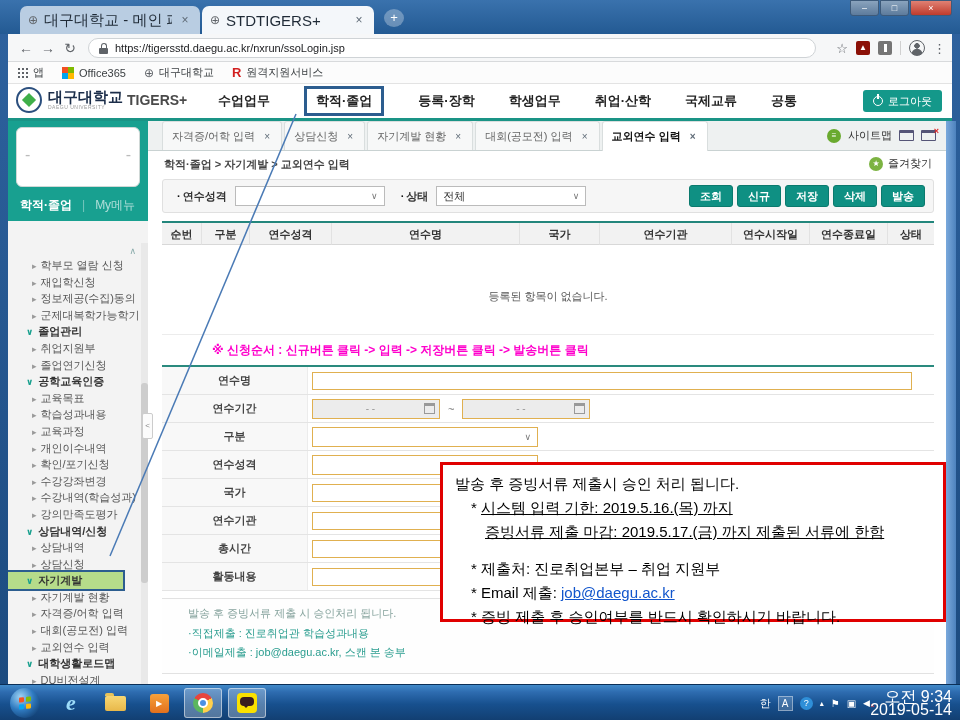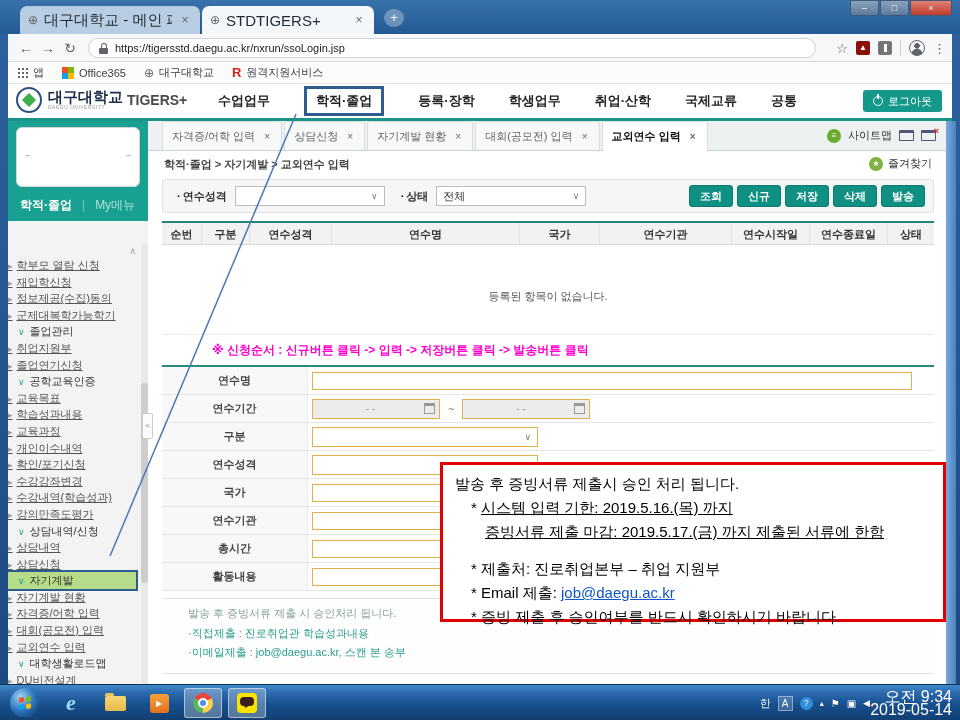--- a/index.html
+++ b/index.html
@@ -69,25 +69,25 @@
   .profilebox::after{content:"-";position:absolute;right:8px;top:18px;color:#bbb;}
   .sidetabs{position:absolute;left:0;top:72px;width:140px;height:24px;display:flex;align-items:center;font-size:12px;}
   .stab1{color:#fff;font-weight:bold;margin-left:12px;cursor:pointer;}
   .stabdiv{color:rgba(255,255,255,.4);margin:0 10px;}
   .stab2{color:rgba(255,255,255,.65);cursor:pointer;}
   .menutitle{position:absolute;left:0;top:100px;width:140px;height:22px;background:#0b7f71;color:#fff;font-size:12px;font-weight:bold;text-align:center;line-height:22px;}
   .menu{position:absolute;left:0;top:122px;width:140px;height:441px;background:#f3f3f3;padding-top:14px;overflow:hidden;}
   .i-up{position:absolute;right:12px;top:3px;color:#8aa;font-size:9px;cursor:pointer;}
   .i-up::before{content:"∧";}
   .mi{height:16.6px;line-height:16.6px;font-size:11px;color:#555;white-space:nowrap;cursor:pointer;}
-  .mi.lv1{padding-left:10px;color:#333;}
+  .mi.lv1{padding-left:18px;color:#333;font-weight:bold;}
   .mi.lv1::before{content:"∨";color:#18a08e;font-size:9px;margin-right:5px;}
-  .mi.lv2{text-decoration:underline;}
+  .mi.lv2{padding-left:24px;}
   .mi.lv2::before{content:"▸";color:#999;font-size:9px;margin-right:4px;}
-  .mi.hl{background:#b6dc8a;outline:2px solid #2c5d8f;width:128px;}
+  .mi.hl{background:#b6dc8a;outline:2px solid #2c5d8f;width:115px;}
   .sbtrack{position:absolute;right:0;top:122px;width:7px;height:441px;background:#e9e9e9;}
   .sbthumb{position:absolute;right:0;top:140px;width:7px;height:200px;background:#cdcdcd;border-radius:3px;cursor:grab;}
 
   
   .main{position:absolute;left:140px;top:0;width:798px;height:563px;background:#fff;}
   .mdibar{position:absolute;left:0;top:0;width:798px;height:30px;background:#eef1f1;border-bottom:1px solid #c9d2d2;display:flex;align-items:flex-end;padding-left:14px;}
   .mtab{height:29px;line-height:29px;padding:0 9px;background:#f7f8f8;border:1px solid #d9dede;border-bottom:none;border-radius:3px 3px 0 0;font-size:11px;color:#666;margin-right:2px;display:flex;align-items:center;gap:7px;cursor:pointer;white-space:nowrap;}
   .mtab.active{background:#fff;color:#111;font-weight:bold;height:30px;margin-bottom:-1px;}
   .mtab .tabx{font-size:10px;width:10px;}
   .smcluster{position:absolute;right:10px;top:7px;display:flex;align-items:center;gap:7px;font-size:11px;color:#333;}

